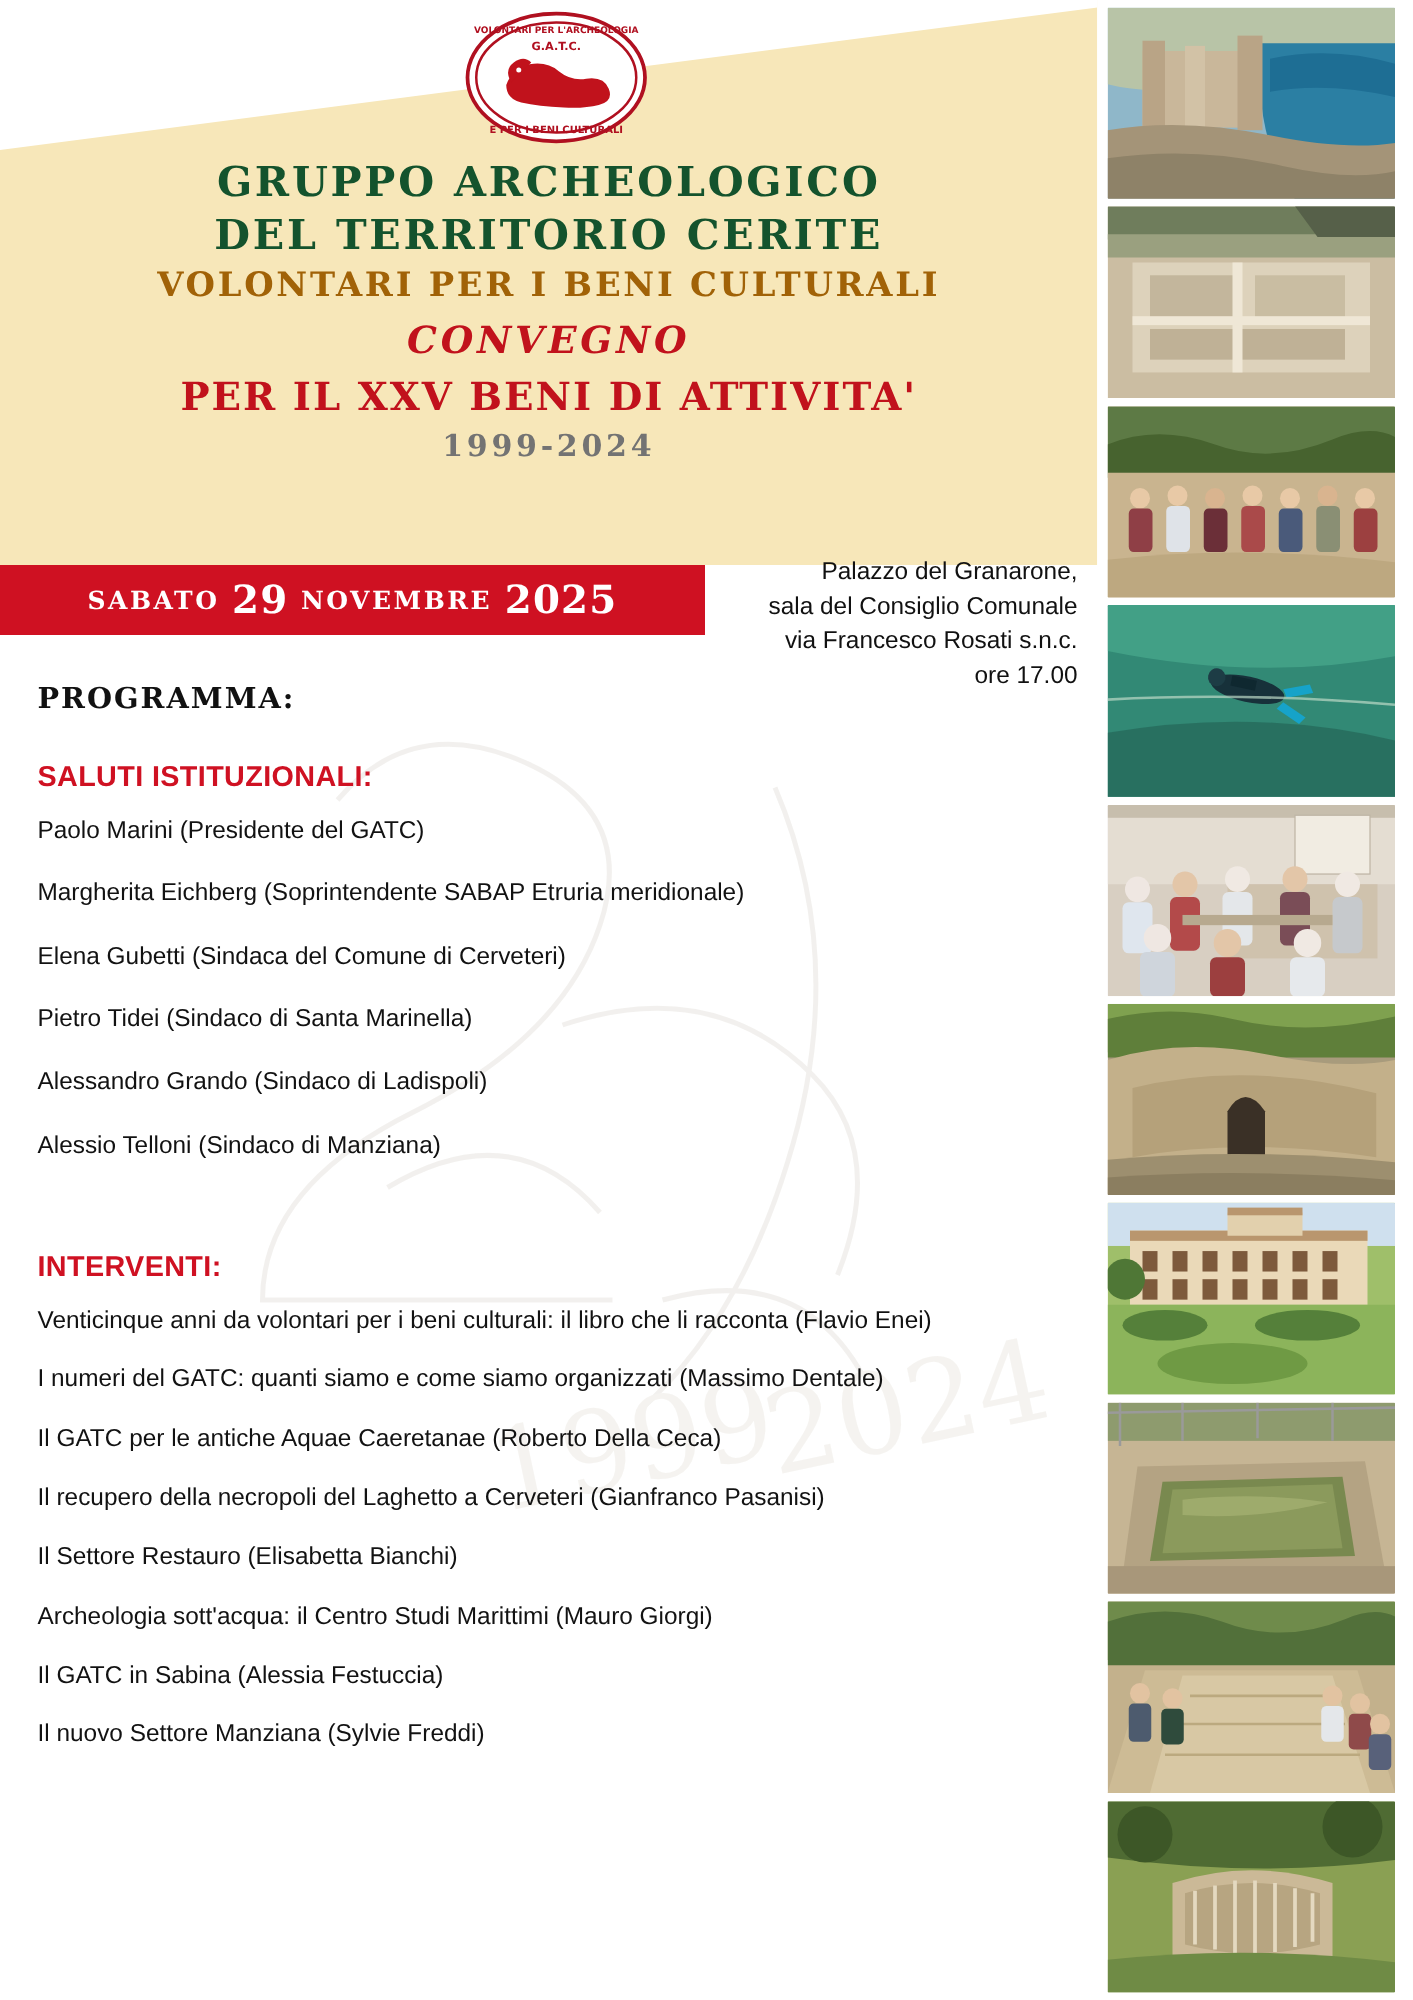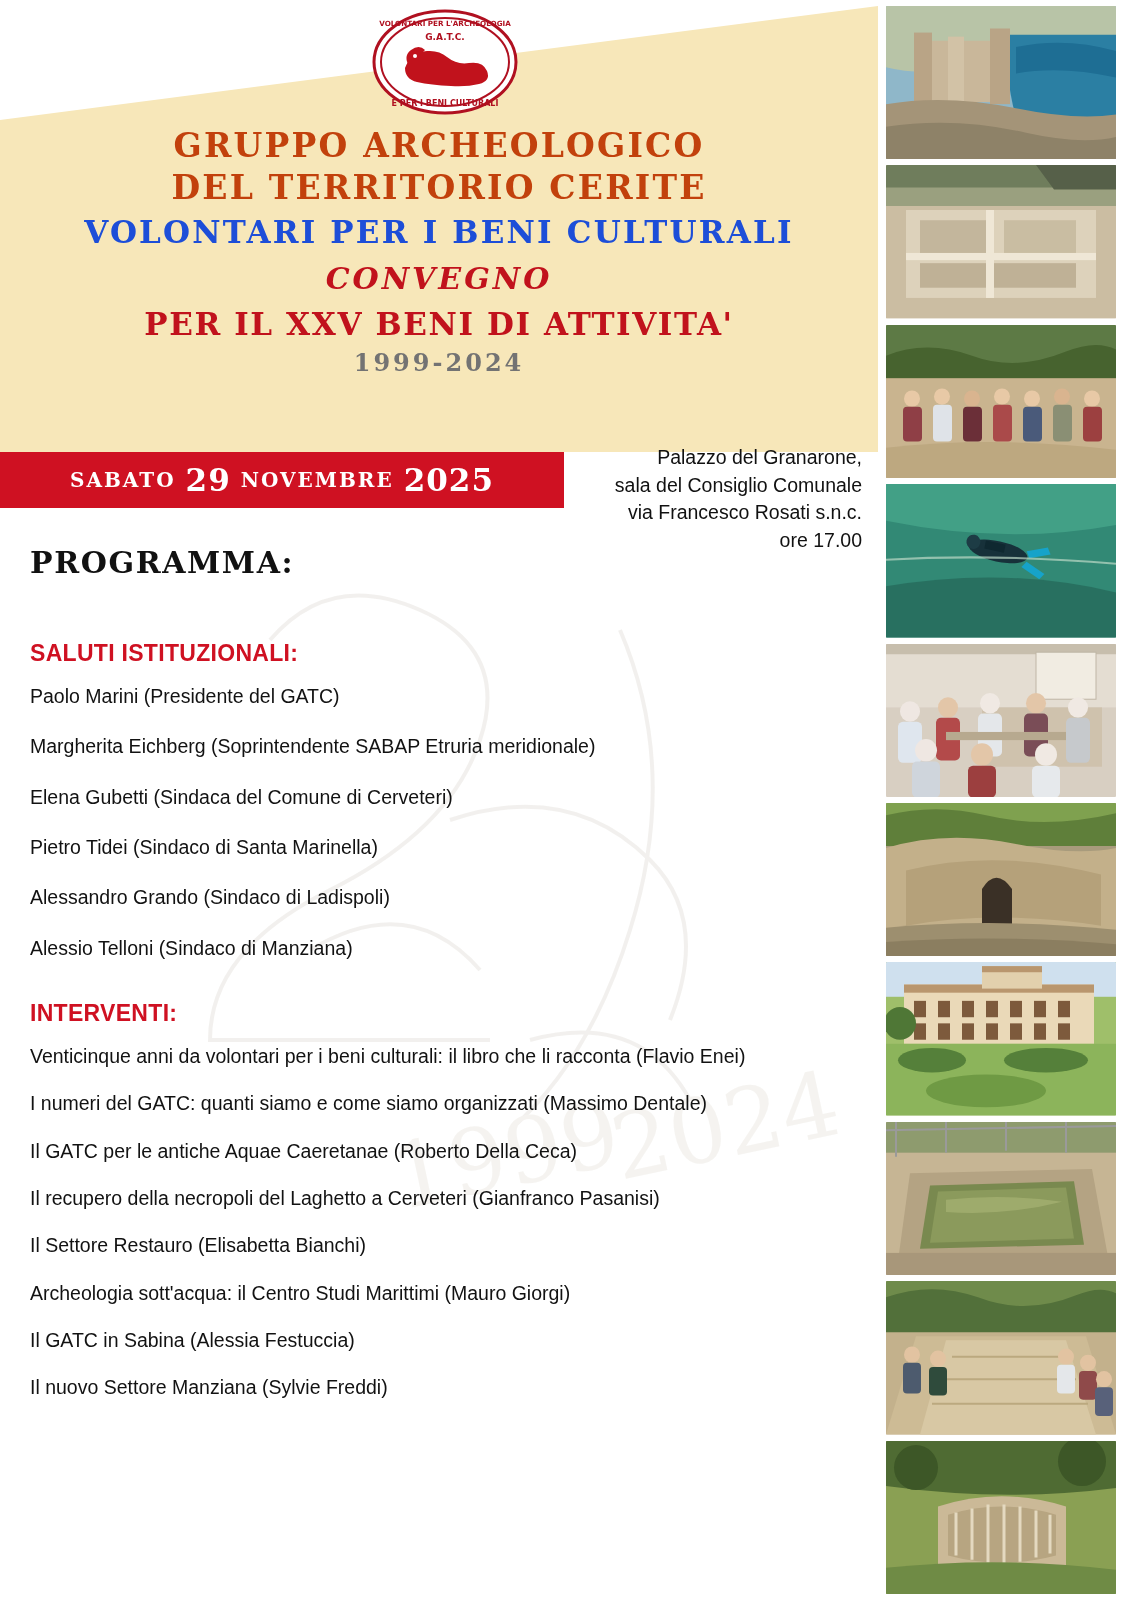--- a/index.html
+++ b/index.html
@@ -88,30 +88,30 @@
     left: 0;
     top: 125px;
     width: 878px;
     text-align: center;
   }
   .t-line1, .t-line2 {
     font-family: "DejaVu Serif", serif;
     font-weight: bold;
     font-size: 33px;
     letter-spacing: 2.2px;
-    color: #c2410c;
+    color: #14532d;
     line-height: 1.28;
     text-align: center;
   }
   .t-line3 {
     font-family: "DejaVu Serif", serif;
     font-weight: bold;
-    font-size: 31px;
+    font-size: 27px;
     letter-spacing: 2.2px;
-    color: #1d4ed8;
+    color: #a16207;
     line-height: 1.5;
   }
   .t-conv {
     font-family: "DejaVu Serif", serif;
     font-weight: bold;
     font-size: 30px;
     letter-spacing: 3px;
     color: #c1121c;
     line-height: 1.55;
     font-style: italic;
@@ -165,21 +165,21 @@
     color: #111111;
   }
 
   
   .programma-title {
     position: absolute;
     left: 30px;
     top: 545px;
     font-family: "DejaVu Serif", serif;
     font-weight: bold;
-    font-size: 30px;
+    font-size: 23px;
     letter-spacing: 1.6px;
     color: #111111;
   }
   .section {
     position: absolute;
     left: 30px;
     width: 840px;
   }
   .section-head {
     font-size: 23px;
@@ -188,21 +188,21 @@
     margin-bottom: 16px;
     letter-spacing: 0.3px;
   }
   .entry {
     font-size: 19.5px;
     line-height: 1.35;
     color: #121212;
     margin-bottom: 24px;
     white-space: nowrap;
   }
-  .sec-saluti { top: 608px; margin-top: 32px; }
+  .sec-saluti { top: 608px; }
   .sec-interventi { top: 1000px; }
   .sec-interventi .entry { margin-bottom: 21px; }
 </style>
 </head>
 <body>
 
 <div class="page">
 
   <div class="cream-band"></div>
   <div class="white-top-wedge"></div>

